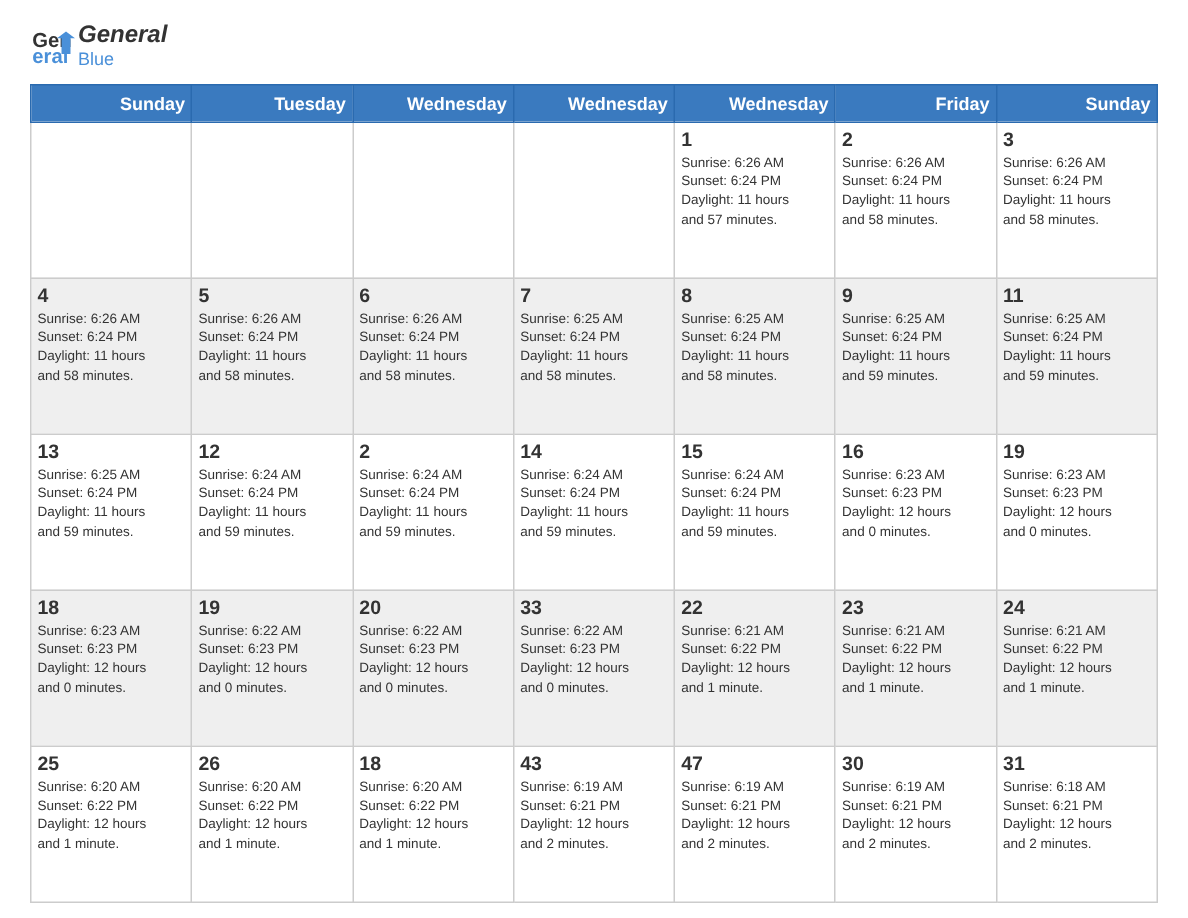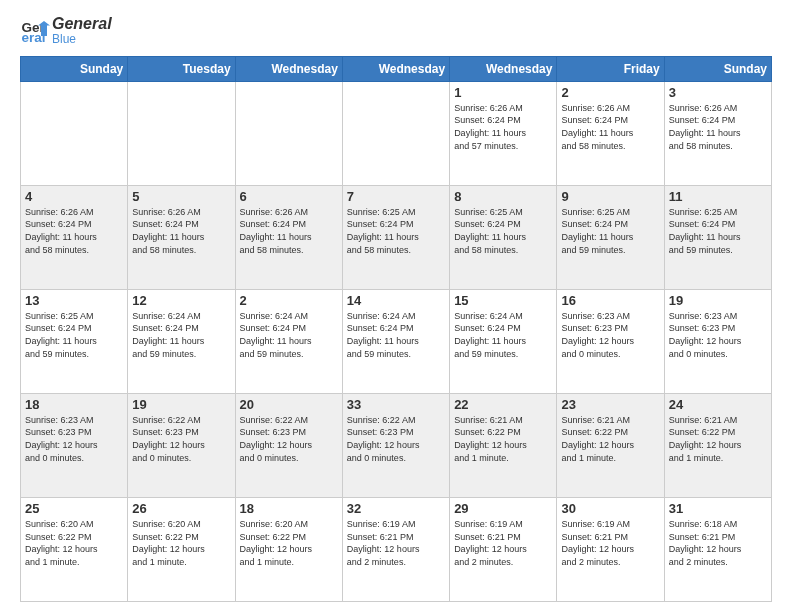--- a/index.html
+++ b/index.html
@@ -324,28 +324,28 @@
 and 1 minute.</div>
           </td>
           <td>
             <span class="day-number">18</span>
             <div class="day-info" style="white-space: pre-line;">Sunrise: 6:20 AM
 Sunset: 6:22 PM
 Daylight: 12 hours
 and 1 minute.</div>
           </td>
           <td>
-            <span class="day-number">32</span>
+            <span class="day-number">43</span>
             <div class="day-info" style="white-space: pre-line;">Sunrise: 6:19 AM
 Sunset: 6:21 PM
 Daylight: 12 hours
 and 2 minutes.</div>
           </td>
           <td>
-            <span class="day-number">29</span>
+            <span class="day-number">47</span>
             <div class="day-info" style="white-space: pre-line;">Sunrise: 6:19 AM
 Sunset: 6:21 PM
 Daylight: 12 hours
 and 2 minutes.</div>
           </td>
           <td>
             <span class="day-number">30</span>
             <div class="day-info" style="white-space: pre-line;">Sunrise: 6:19 AM
 Sunset: 6:21 PM
 Daylight: 12 hours

